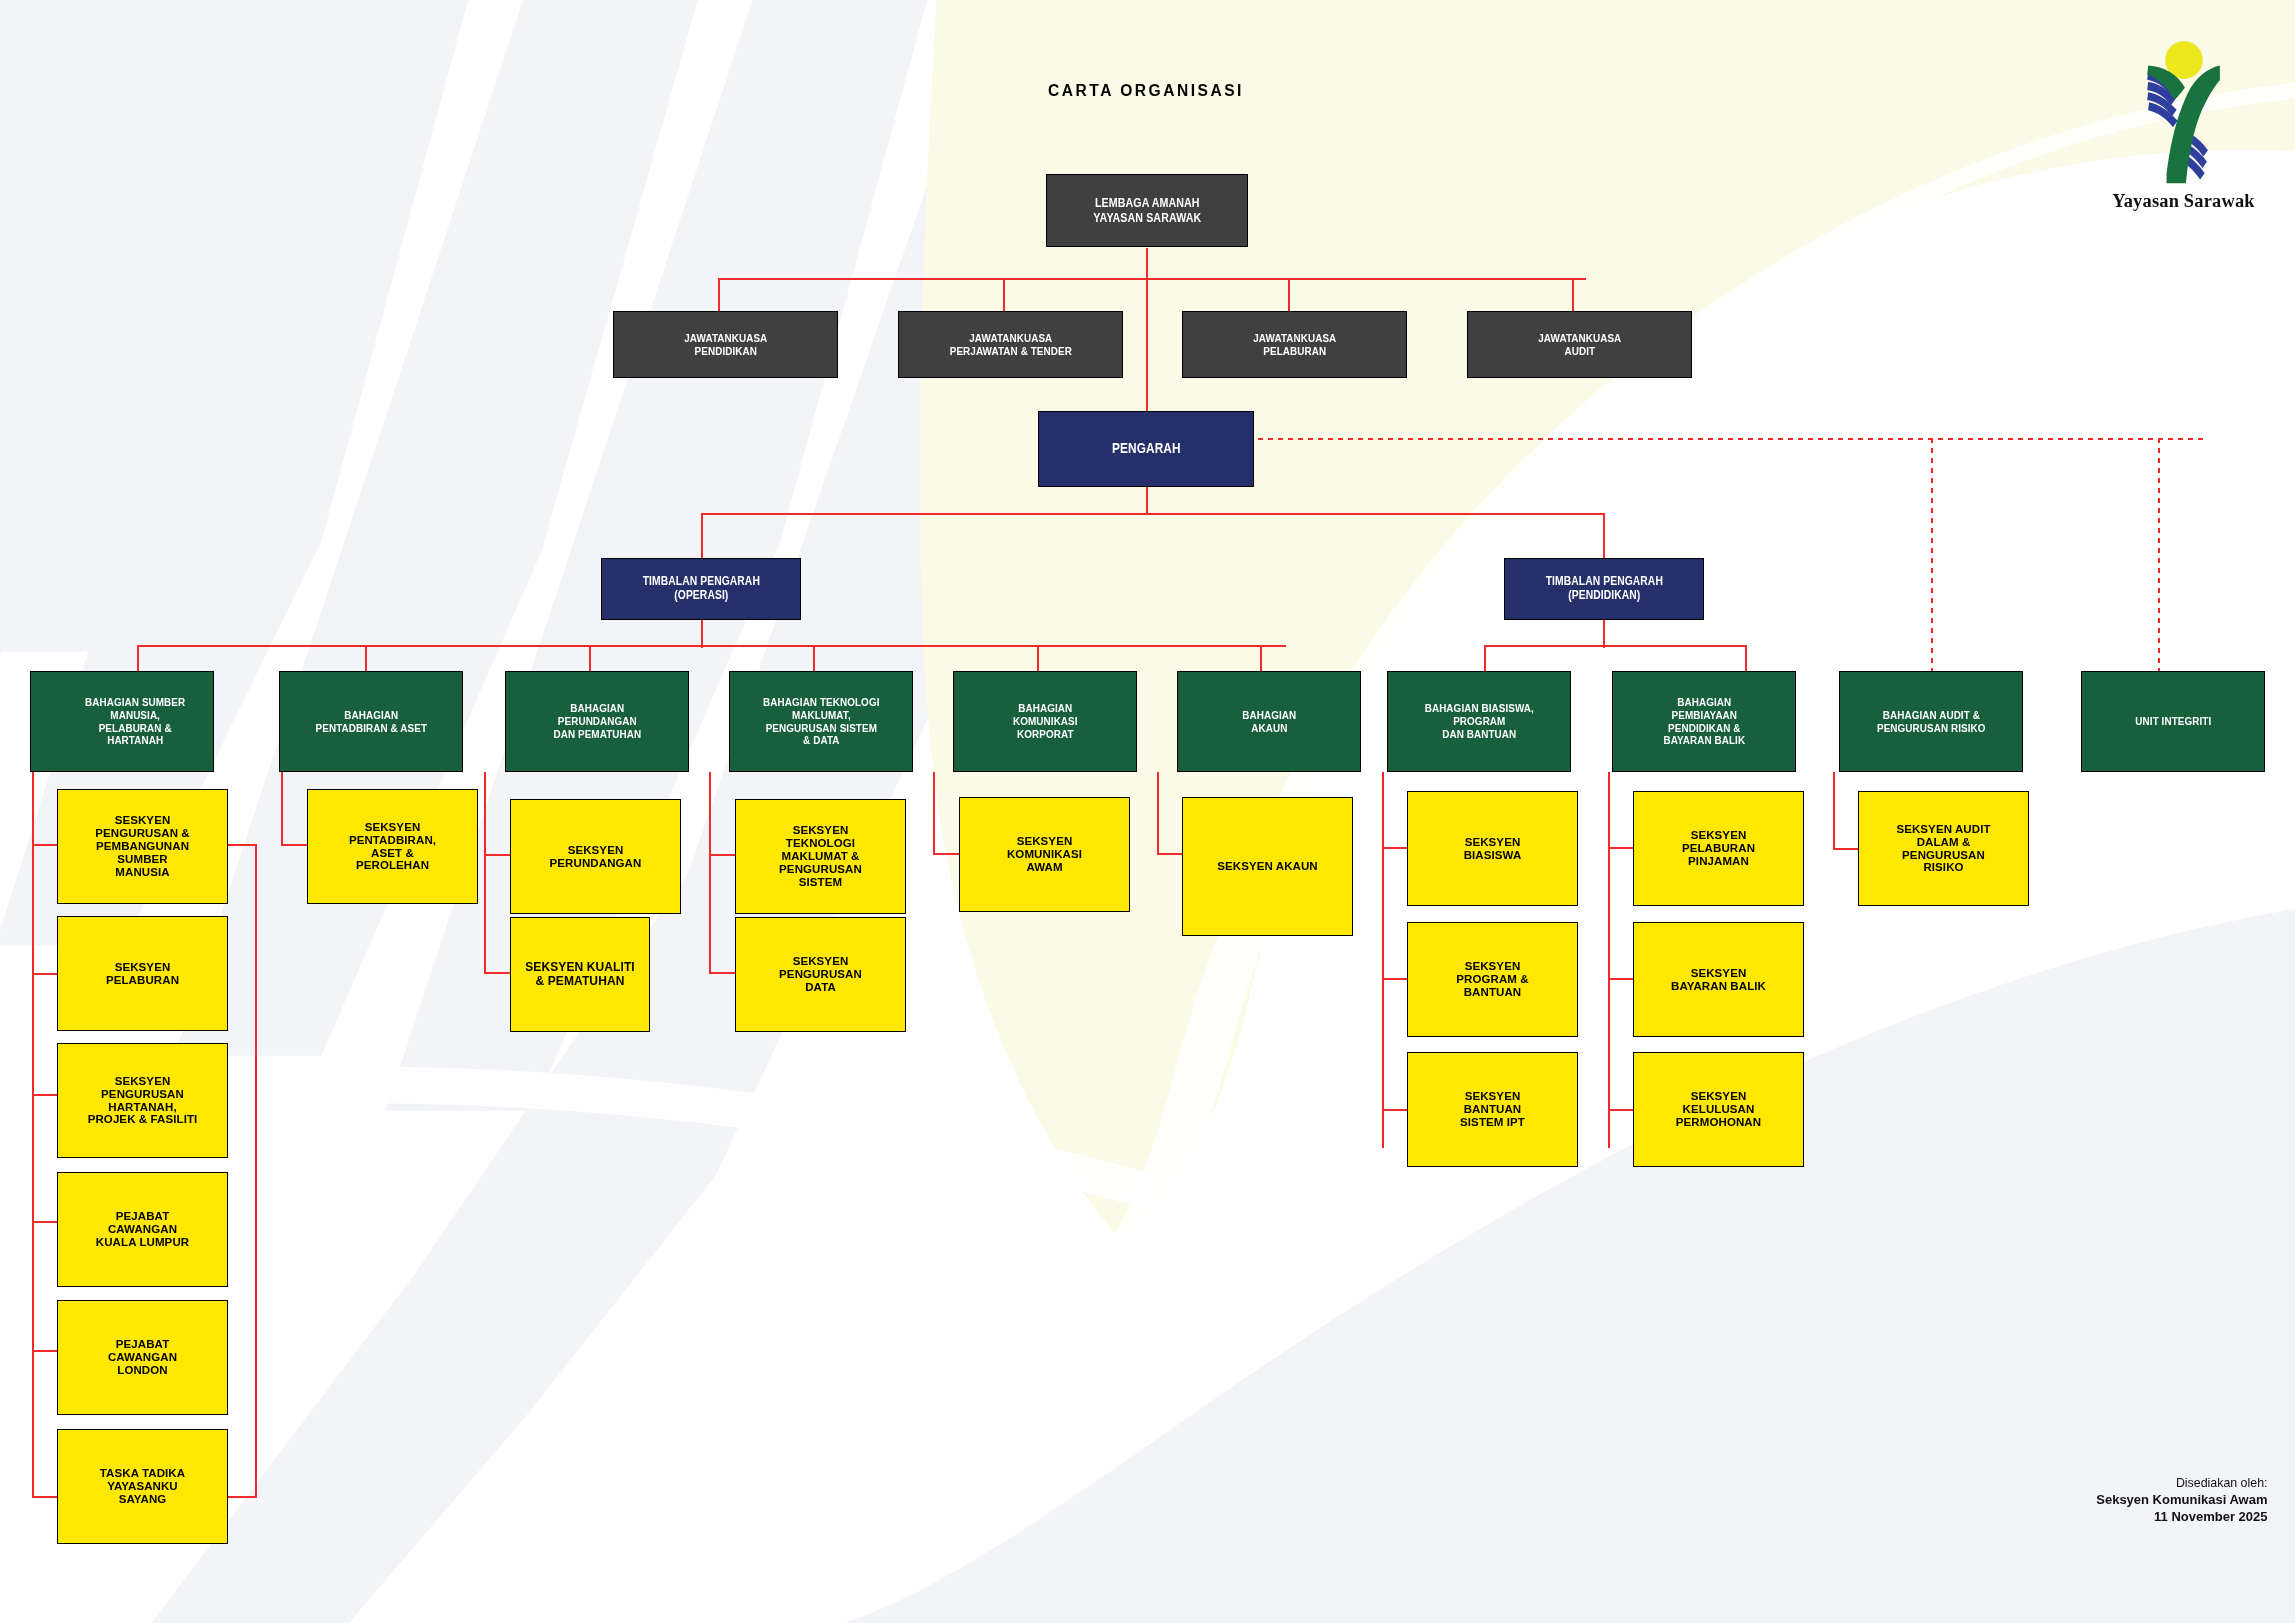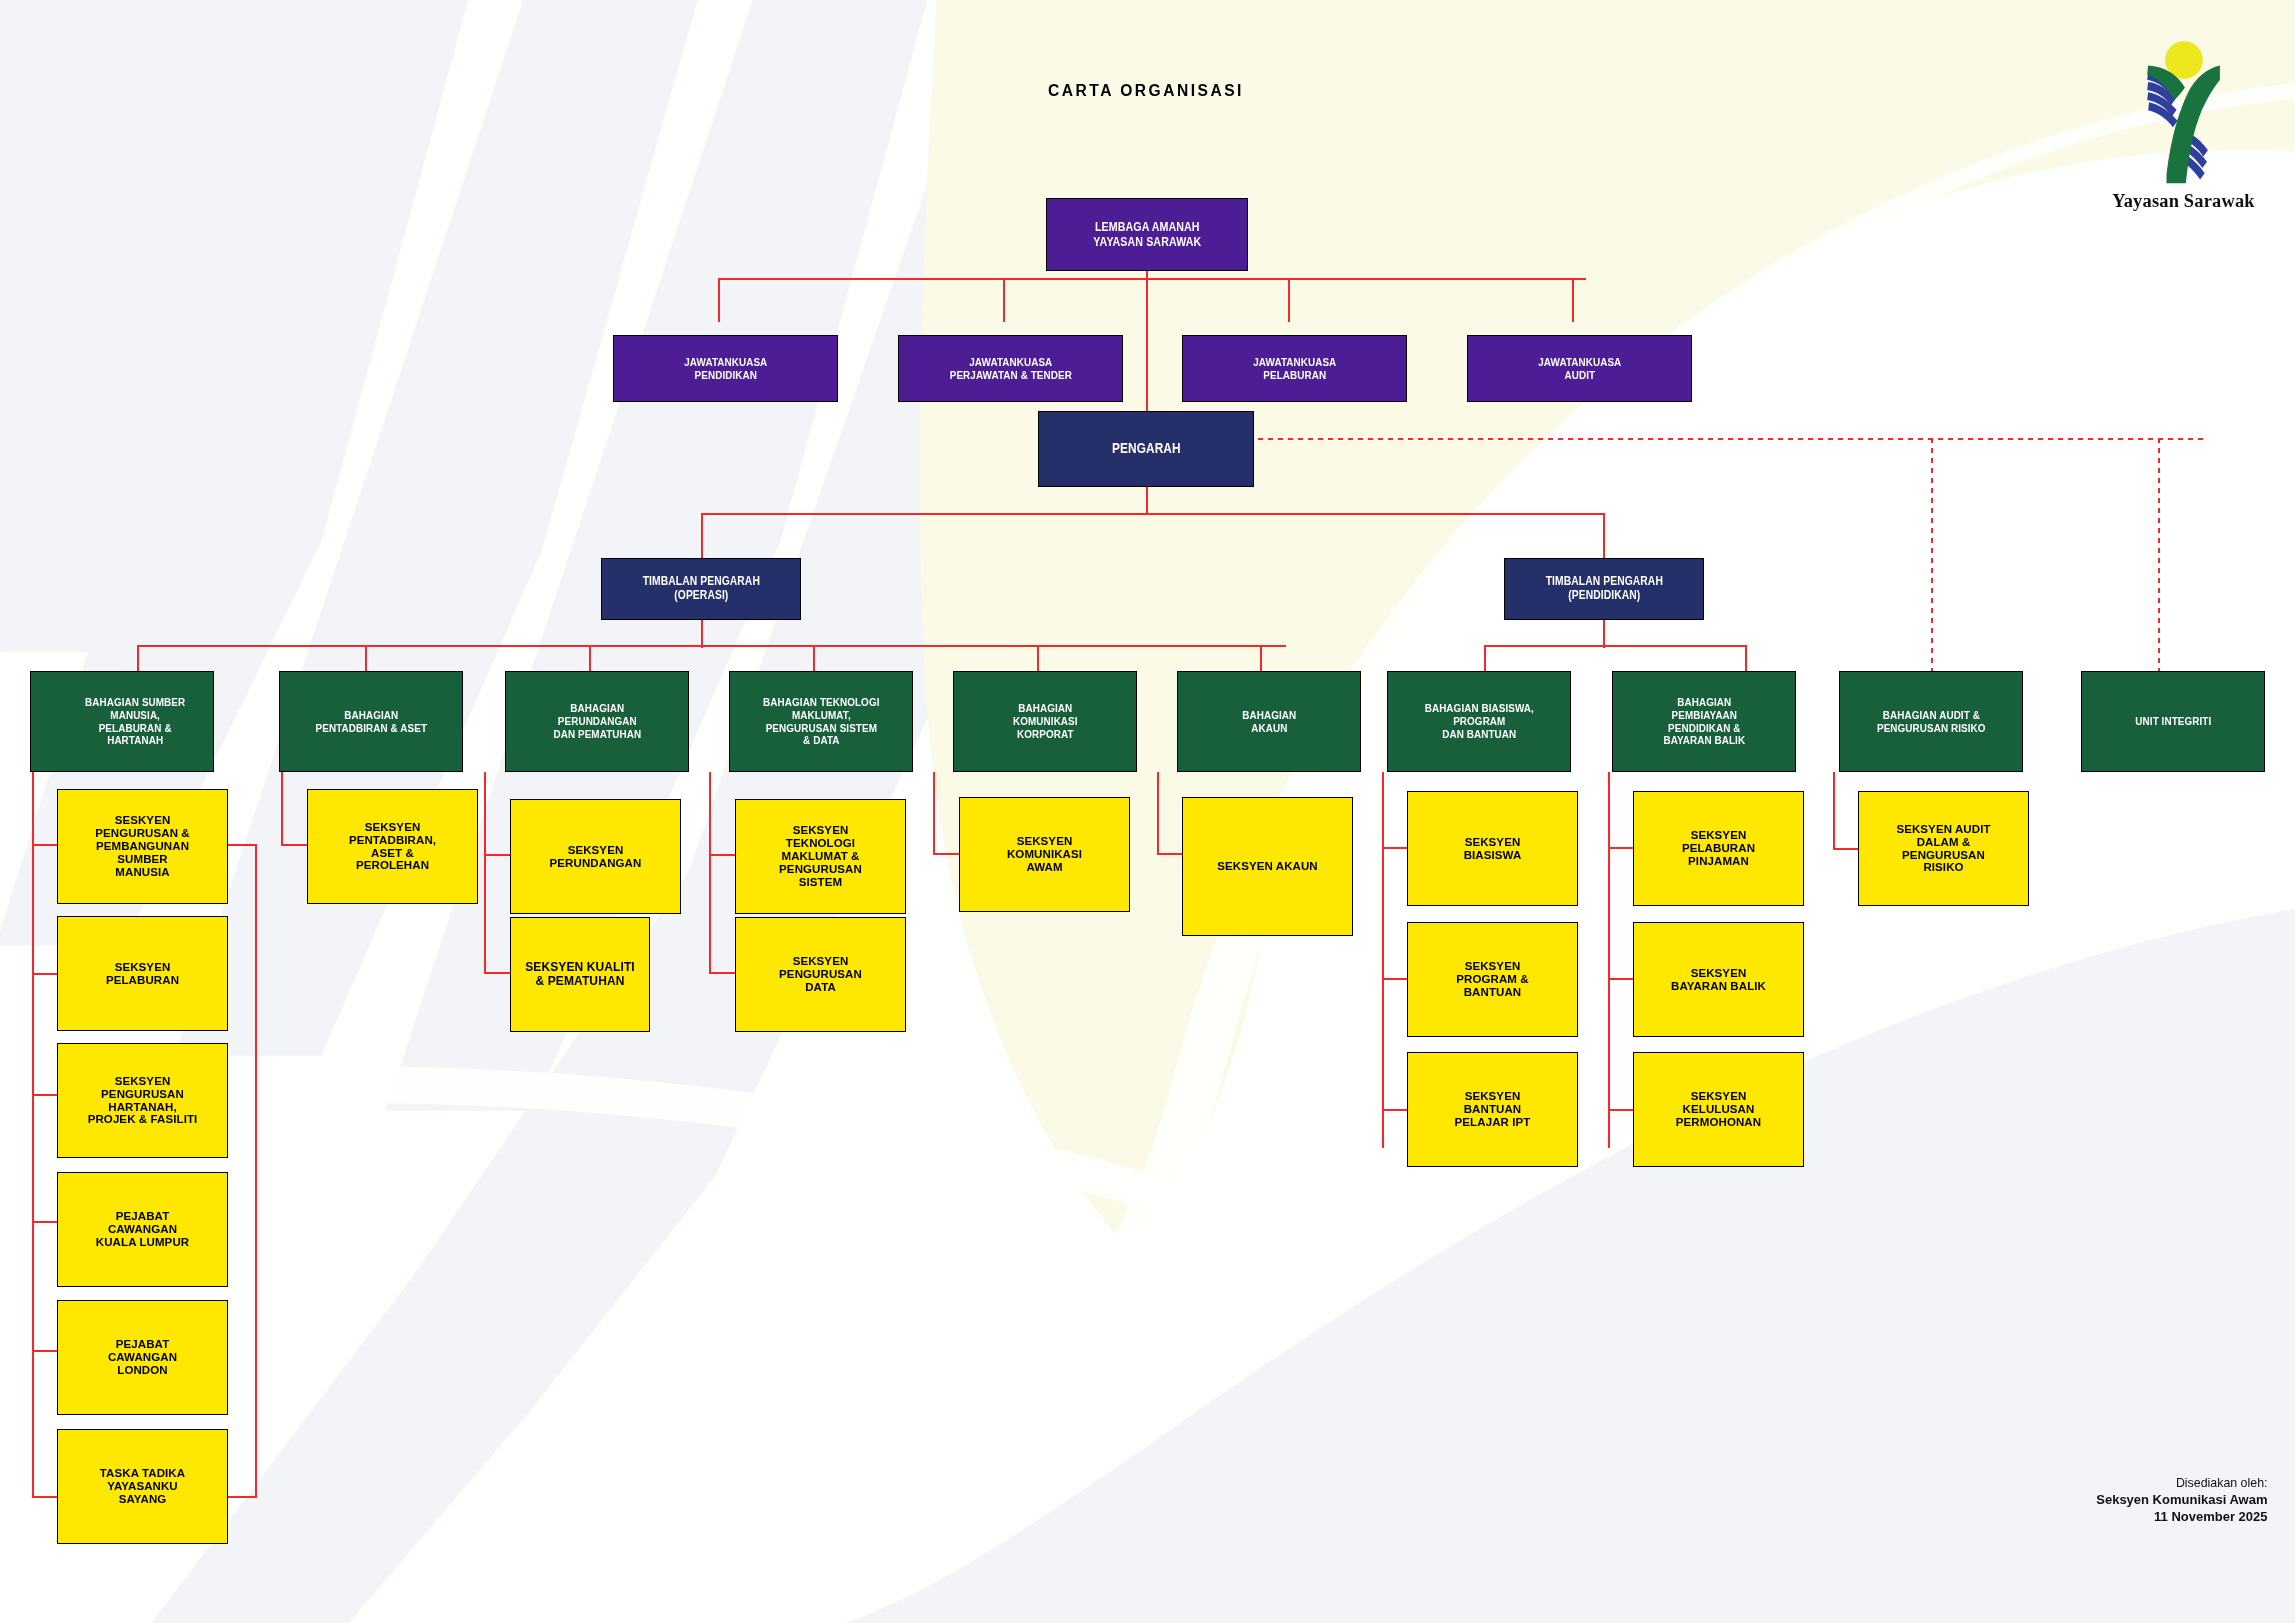--- a/index.html
+++ b/index.html
@@ -33,21 +33,21 @@
   
   .node {
     position: absolute; z-index: 3;
     display: flex; align-items: center; justify-content: center;
     text-align: center; border: 1.8px solid #000;
     line-height: 1.13; padding: 1.8px 3.7px;
     letter-spacing: 0.1px;
   }
   .node span { display: block; width: 100%; }
 
-  .n-blue   { background: #4c1d95; color: #ffffff; font-weight: 700; margin-top: 24px; }
+  .n-blue   { background: #404040; color: #ffffff; font-weight: 700; }
   .n-navy   { background: #25306b; color: #ffffff; font-weight: 700; }
   .n-green  { background: #18603c; color: #ffffff; font-weight: 700; }
   .n-yellow { background: #ffe800; color: #000000; font-weight: 700; }
 
   .cond { font-stretch: condensed; transform: scaleX(.86); transform-origin: center; }
 
   
   #chart-title {
     position: absolute; z-index: 4;
     left: 1048px; top: 82px;
@@ -445,21 +445,21 @@
     <span>
       <span>SEKSYEN</span>
       <span>PROGRAM &amp;</span>
       <span>BANTUAN</span>
     </span>
   </div>
   <div class="node n-yellow" style="left:1407px; top:1052px; width:171px; height:115px; font-size:11.5px;">
     <span>
       <span>SEKSYEN</span>
       <span>BANTUAN</span>
-      <span>PELAJAR IPT</span>
+      <span>SISTEM IPT</span>
     </span>
   </div>
 
   <div class="node n-yellow" style="left:1633px; top:791px; width:171px; height:115px; font-size:11.5px;">
     <span>
       <span>SEKSYEN</span>
       <span>PELABURAN</span>
       <span>PINJAMAN</span>
     </span>
   </div>

